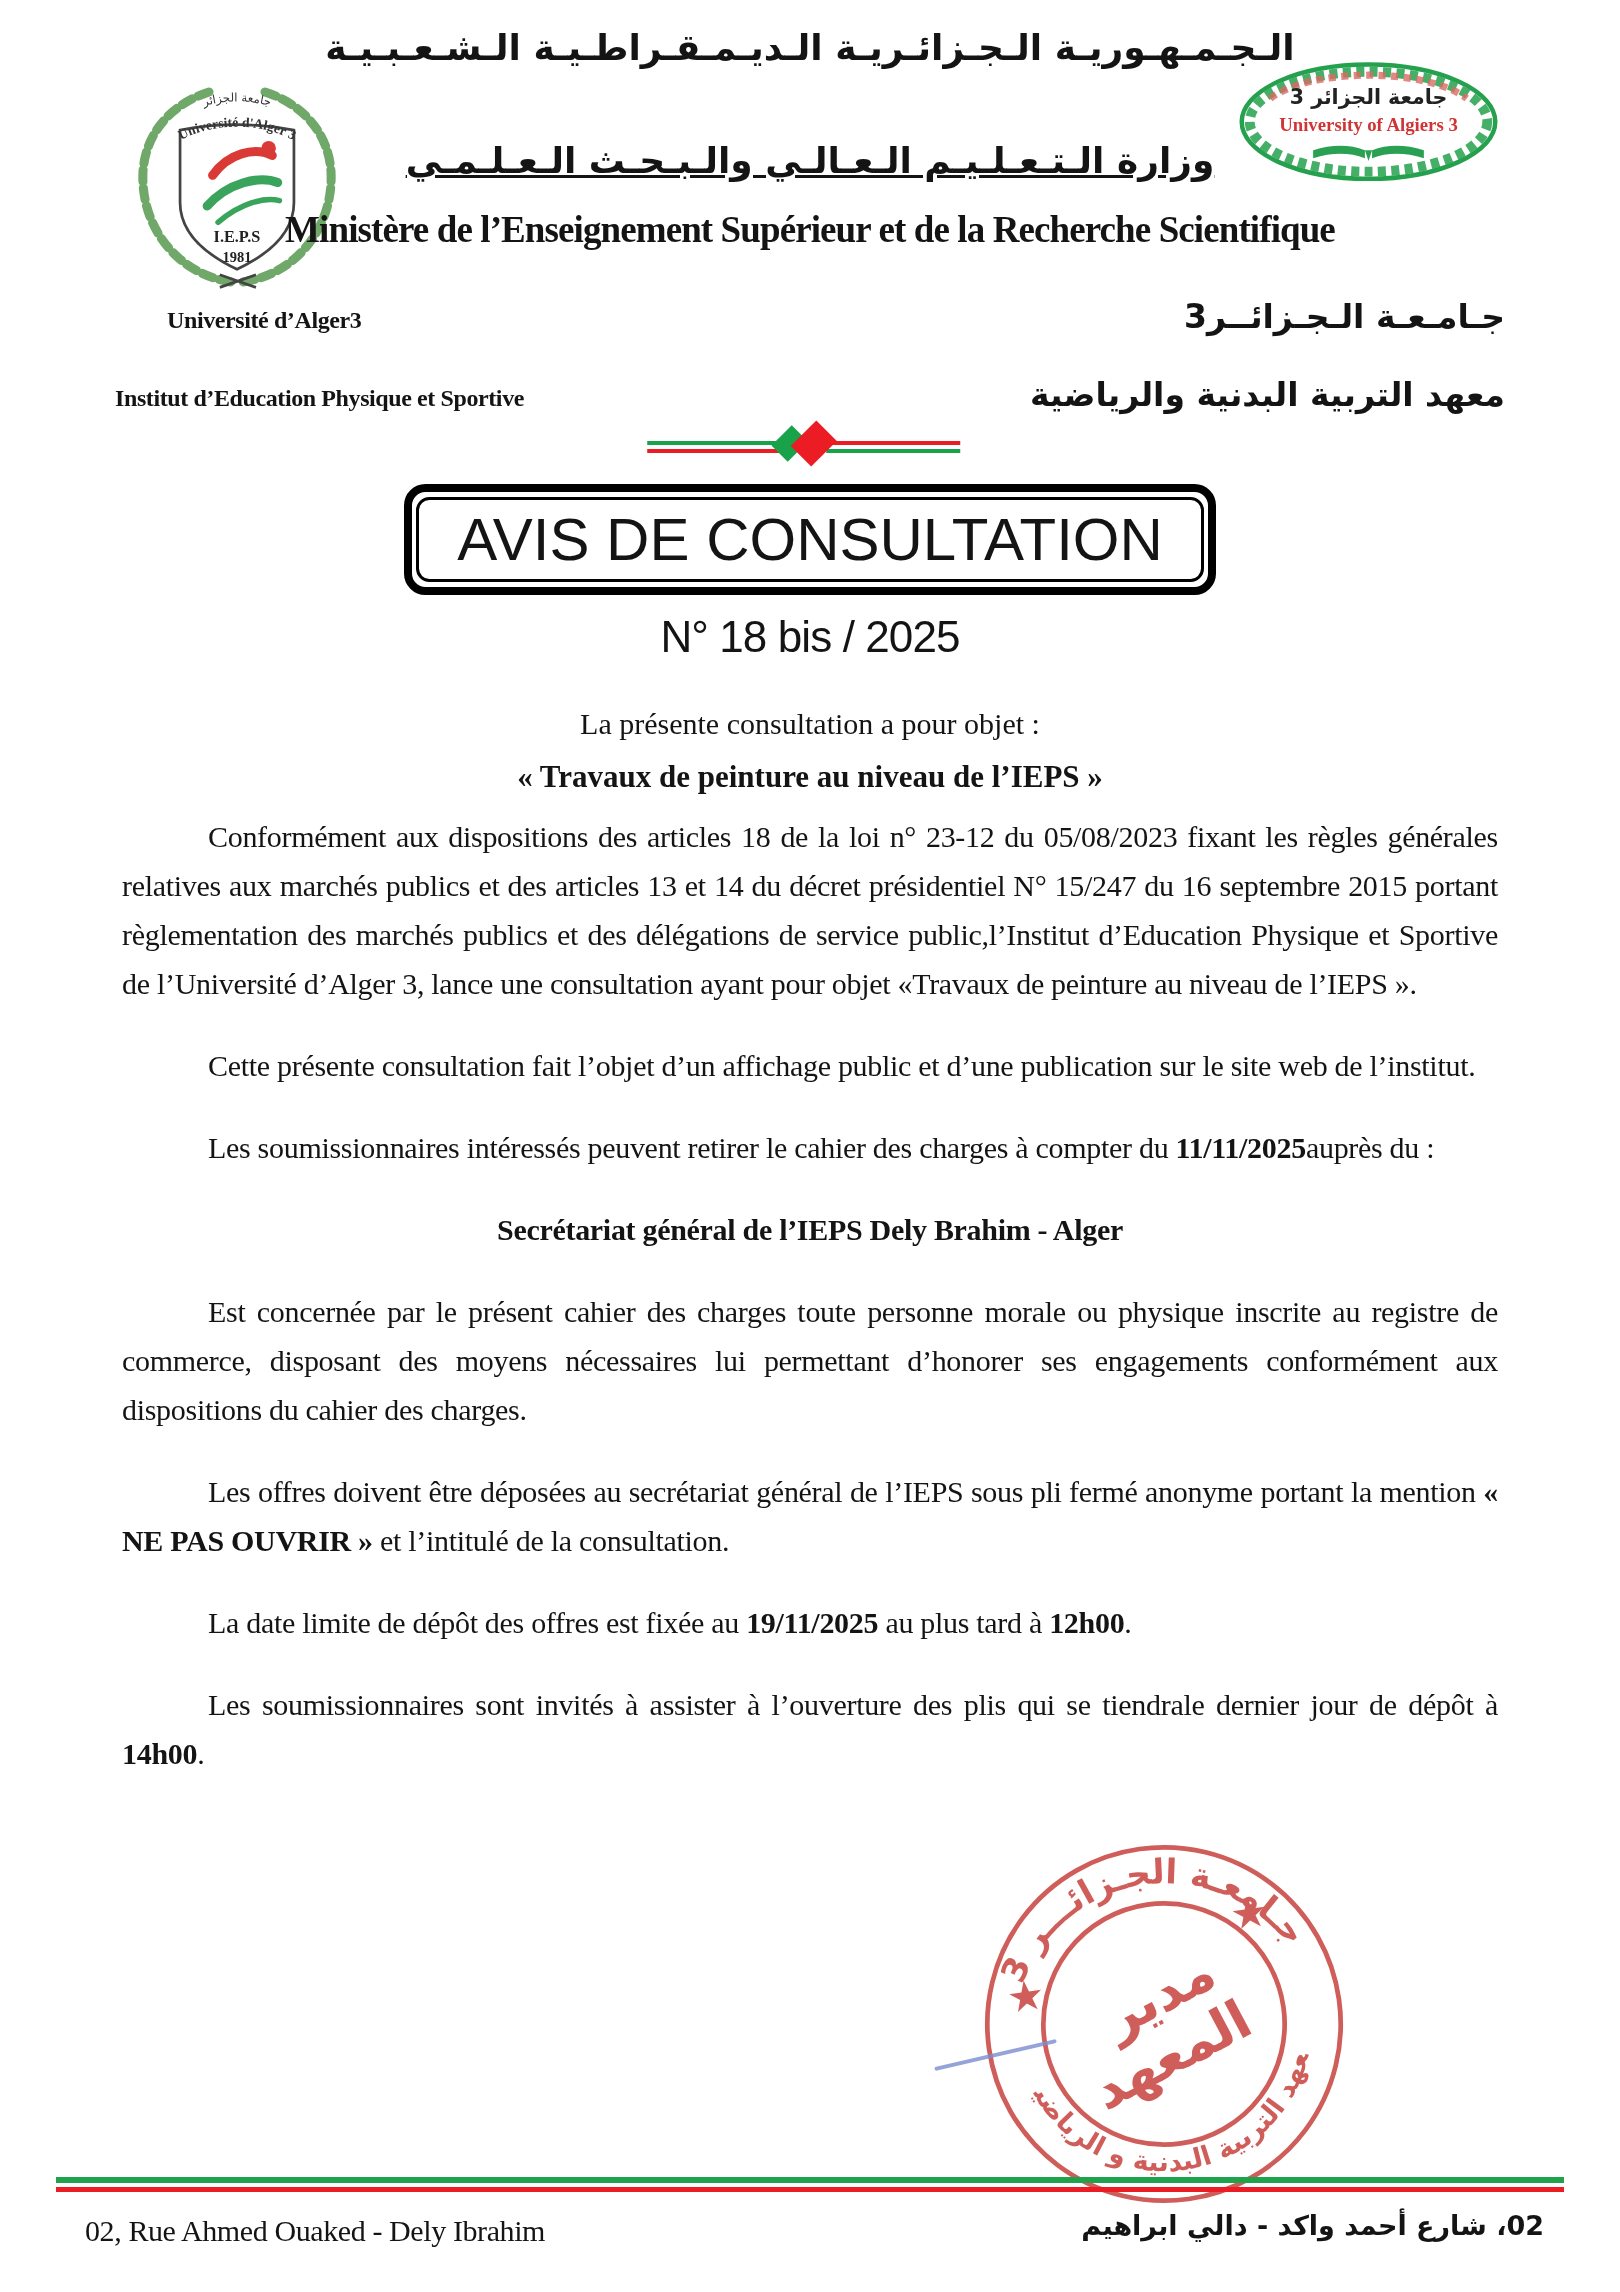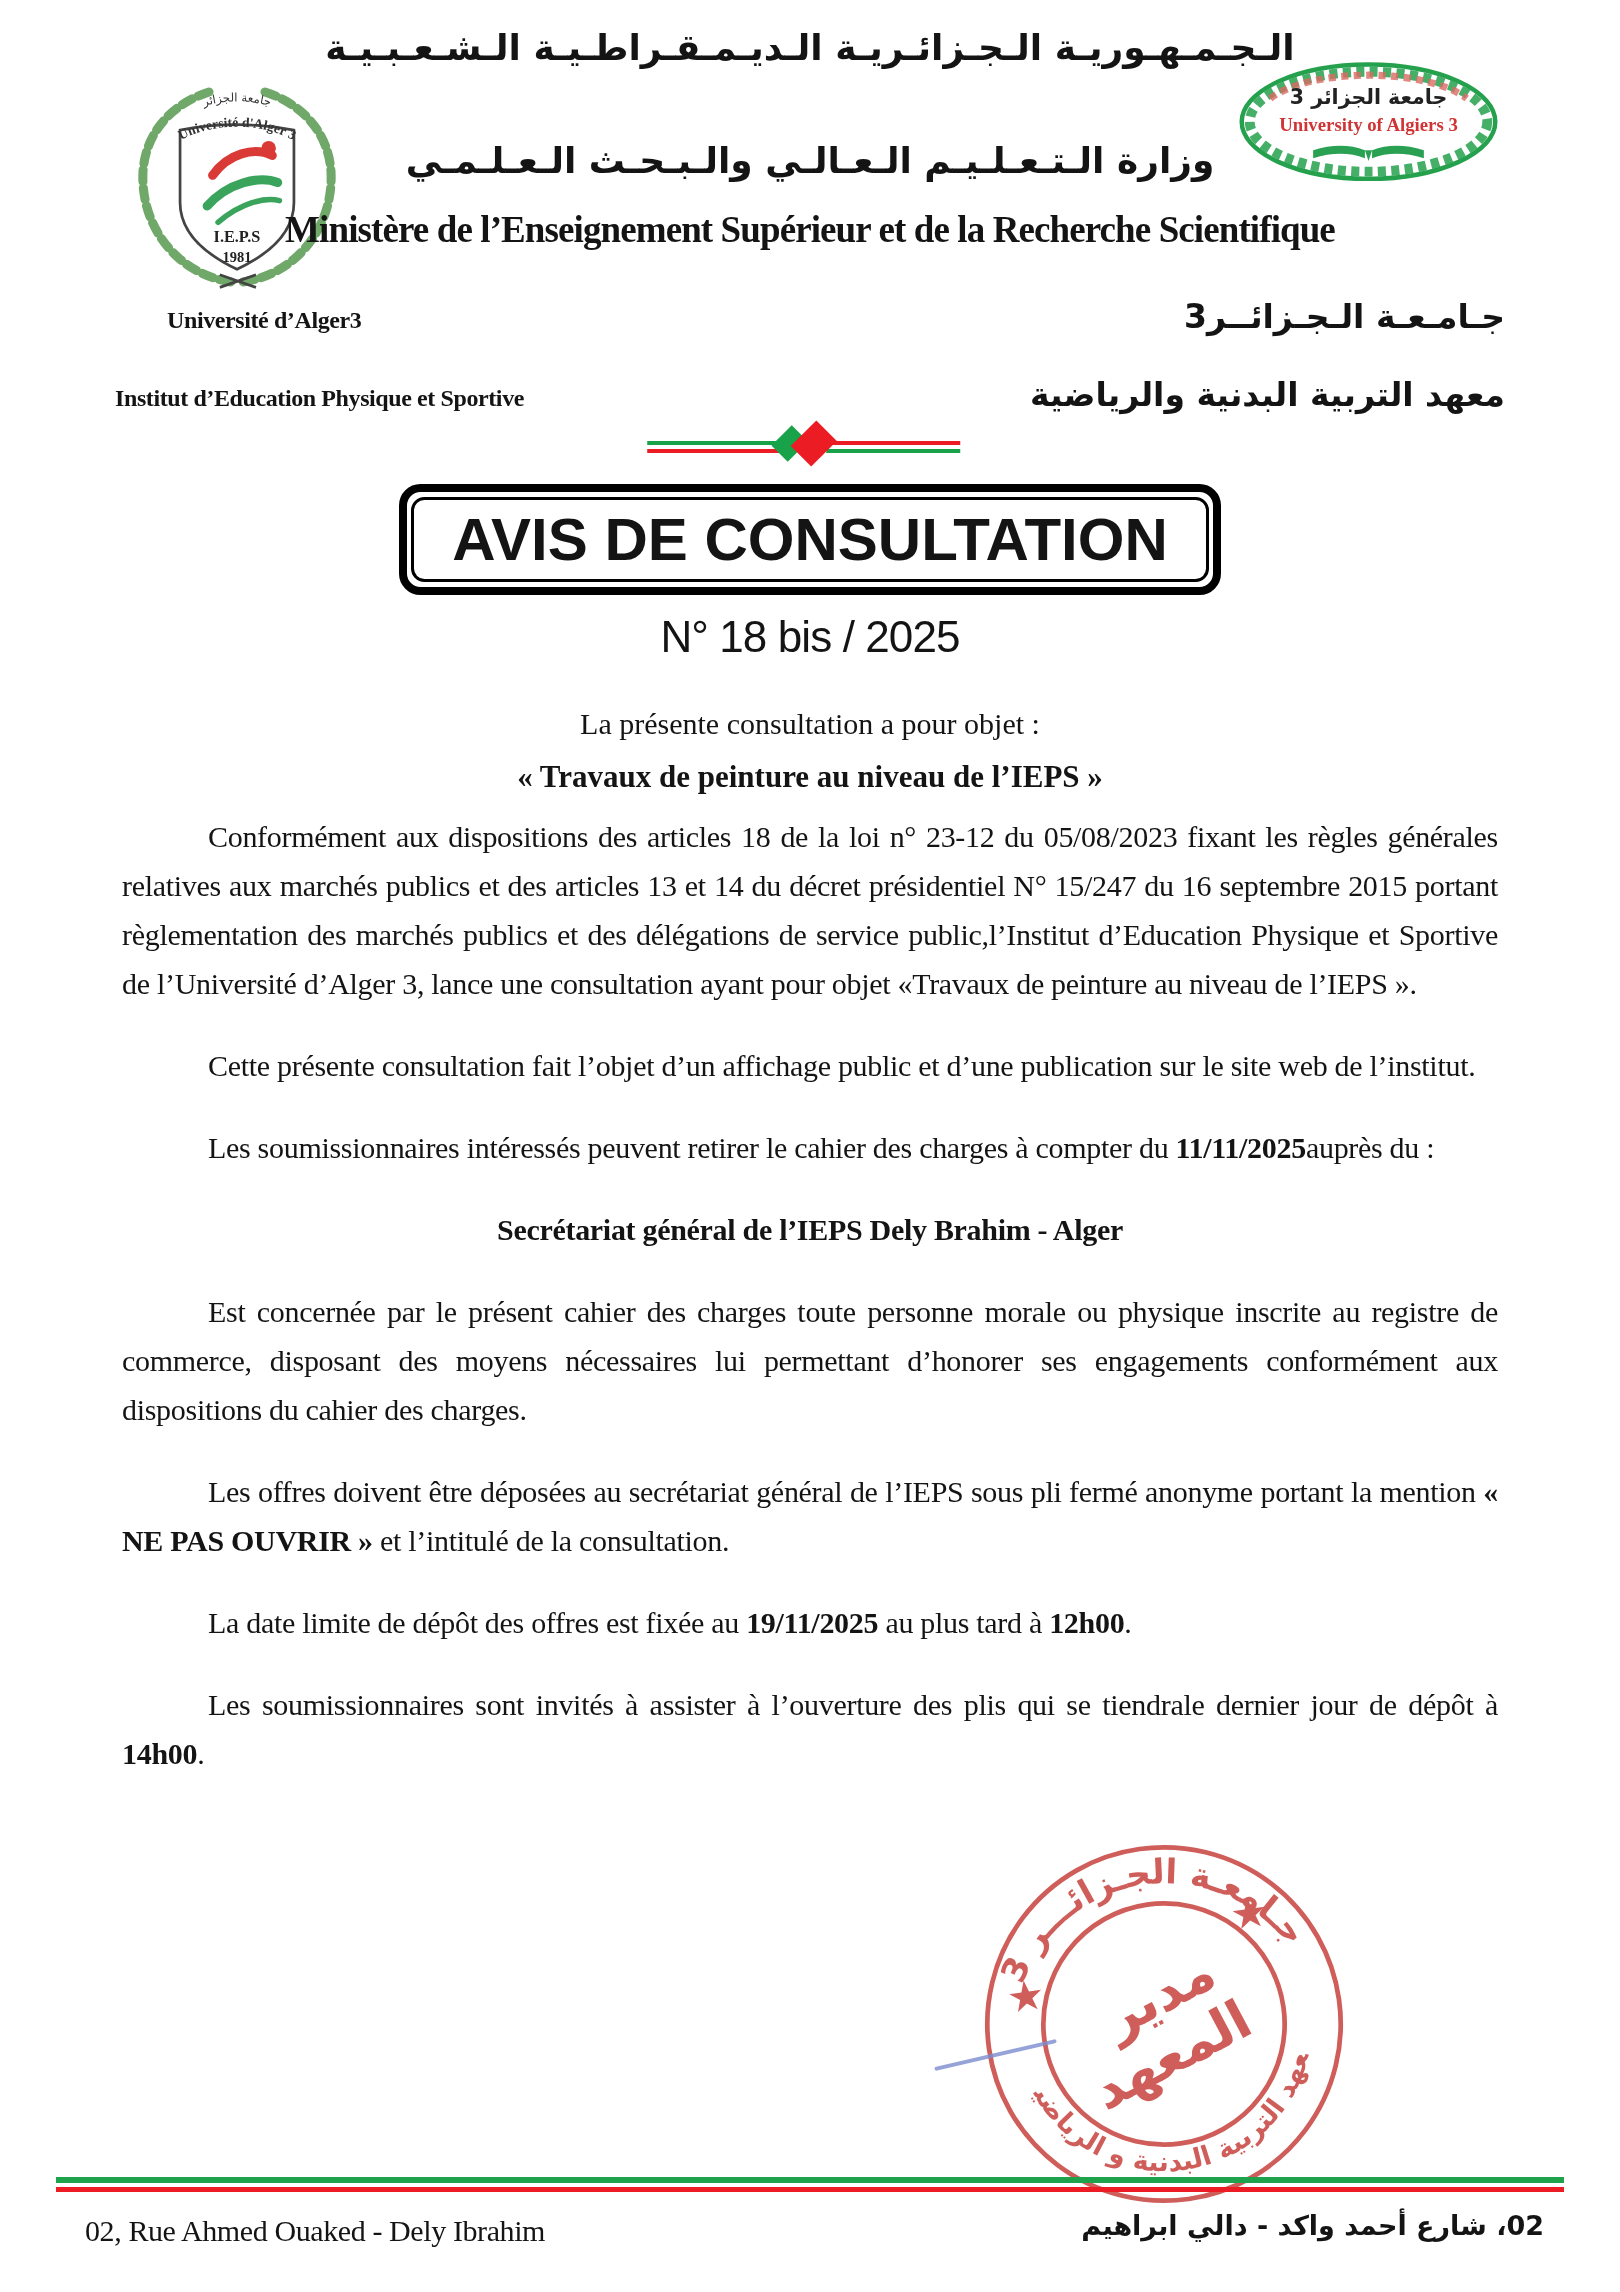--- a/index.html
+++ b/index.html
@@ -4,21 +4,21 @@
 <style>
   html,body { margin:0; padding:0; background:#ffffff; }
   .page { position:relative; width:1620px; height:2293px; background:#fff;
           font-family:"Liberation Serif", serif; color:#141414; overflow:hidden; }
 
   
   .header { position:relative; height:484px; }
   .hdr-line { position:absolute; left:0; width:100%; text-align:center; }
   .hdr-ar1 { top:27px;  font-family:"DejaVu Sans",sans-serif; font-weight:bold; font-size:36px; direction:rtl; }
   .hdr-fr1 { top:93px; font-size:35px; font-weight:bold; letter-spacing:-0.4px; }
-  .hdr-ar2 { top:140px; font-family:"DejaVu Sans",sans-serif; font-weight:bold; font-size:36px; direction:rtl; }
+  .hdr-ar2 { top:140px; font-family:"DejaVu Sans",sans-serif; font-weight:bold; font-size:36px; direction:rtl;text-decoration:underline; }
   .hdr-fr2 { top:208px; font-size:37px; font-weight:bold; letter-spacing:-0.9px; }
 
   .logo-left  { position:absolute; left:124px; top:56px;  width:226px; height:235px; }
   .logo-right { position:absolute; left:1234px; top:61px; width:269px; height:125px; }
 
   .org { position:absolute; top:297px; left:115px; right:115px; }
   .org-row { display:flex; justify-content:space-between; align-items:baseline; margin-bottom:39px; }
   .org-fr { font-weight:bold; font-size:24px; letter-spacing:-0.4px; }
   .org-fr.first { padding-left:52px; }
   .org-ar { font-family:"DejaVu Sans",sans-serif; font-weight:bold; font-size:33px; direction:rtl; }
@@ -29,21 +29,21 @@
   .dv-left  { left:0; }
   .dv-right { right:0; }
   .dv-diamond { position:absolute; top:3.6px; width:23px; height:23px; transform:rotate(45deg) scaleY(1.25); }
   .dv-dg { left:131px; background:#18a24a; }
   .dv-dr { left:152px; top:0.9px; width:29px; height:29px; background:#ec1c24; }
   .c-green { background:#18a24a; } .c-red { background:#ec1c24; }
 
   
   .title-box { margin:0 auto; width:fit-content; border:8px solid #000; border-radius:21.5px; padding:4.5px; }
   .title-inner { border:3.6px solid #000; border-radius:13.4px; padding:5.4px 38px;
-                 font-family:"Liberation Sans",sans-serif; font-weight:bold; font-size:60px; letter-spacing:0; }
+                 font-family:"Liberation Sans",sans-serif; font-weight:normal; font-size:60px; letter-spacing:0; }
   .notice-number { text-align:center; font-family:"Liberation Sans",sans-serif; font-weight:normal;
                    font-size:44px; margin-top:17px; letter-spacing:-0.9px; }
 
   .intro  { text-align:center; font-size:30px; margin:45px 0 0; }
   .object { text-align:center; font-size:31px; font-weight:bold; margin:18px 0 0; }
 
   
   .content { margin:17px 122px 0; font-size:30px; line-height:49px; text-align:justify; letter-spacing:-0.3px; }
   .para { text-indent:86px; margin:0 0 33px; }
   .centerline { text-align:center; text-indent:0; font-weight:bold; margin:0 0 33px; font-size:30px; }

